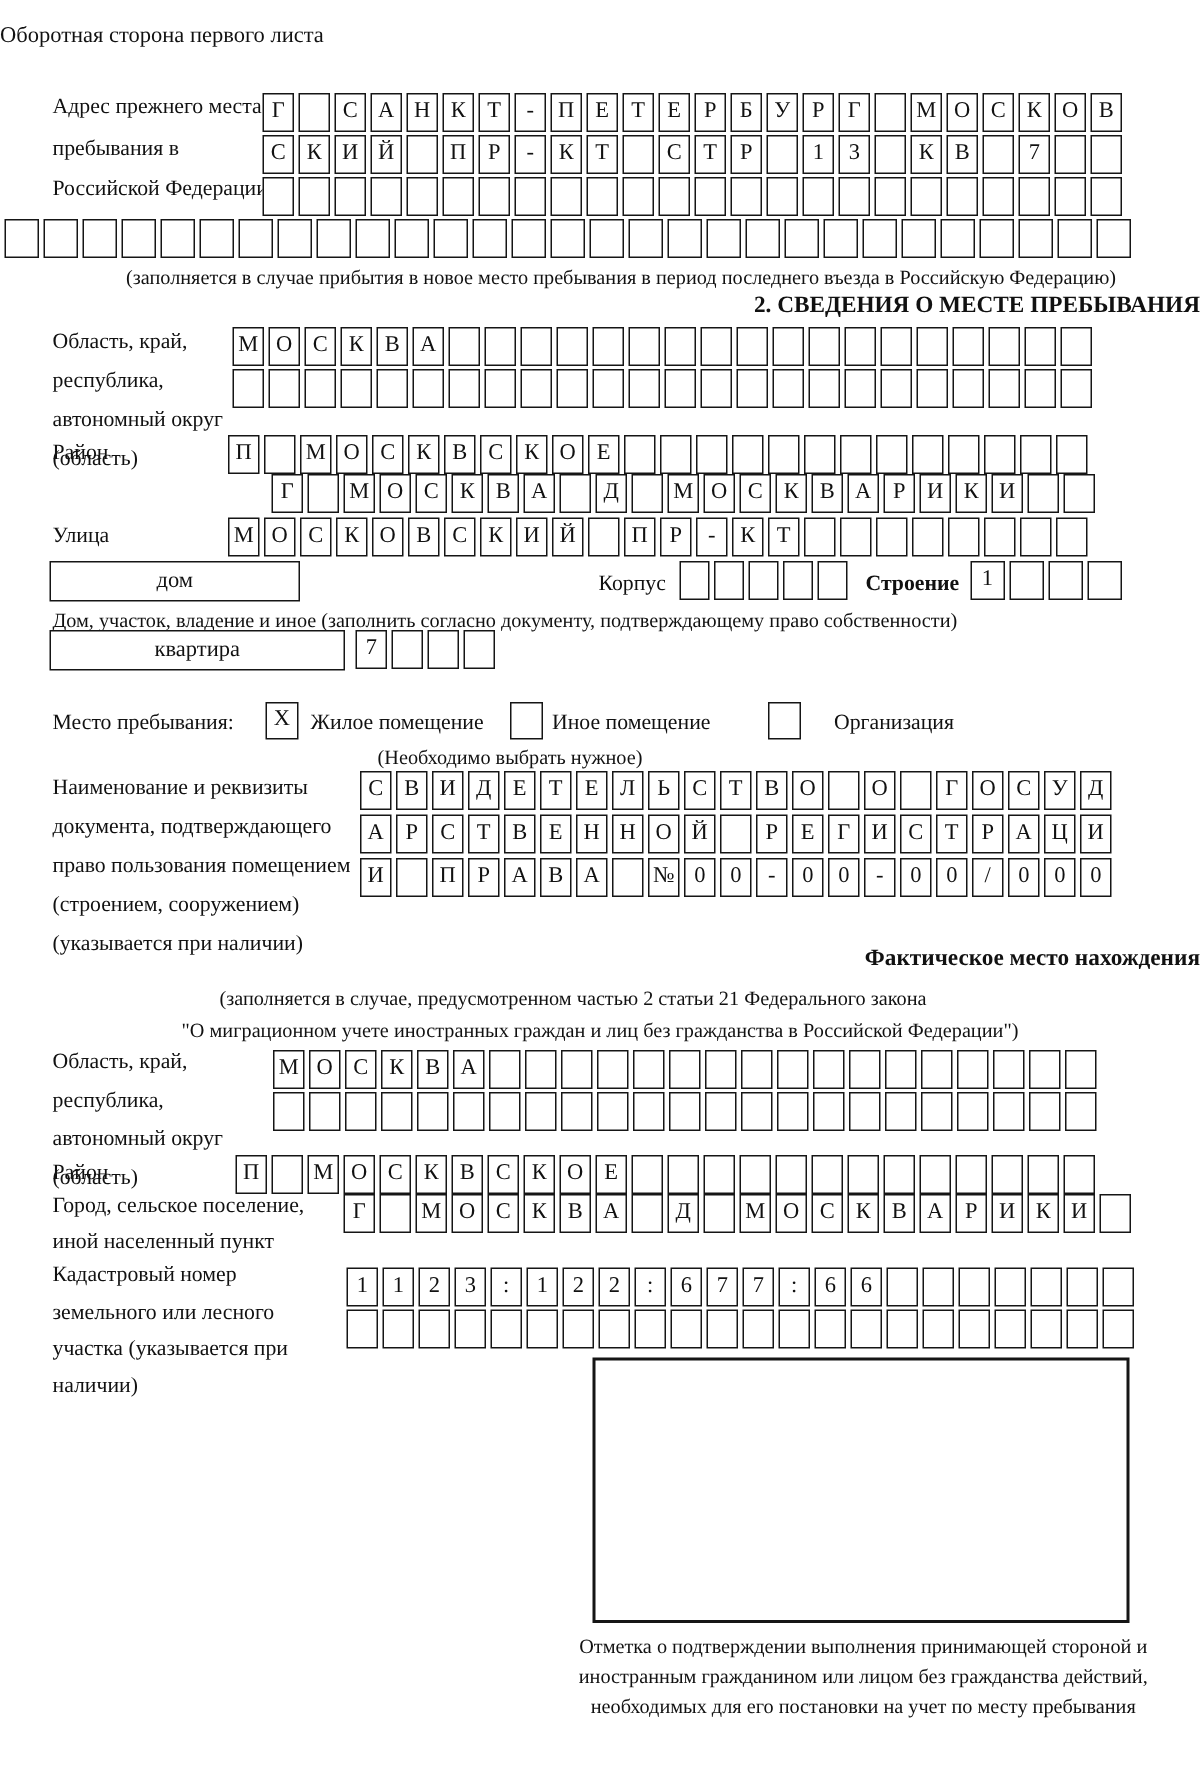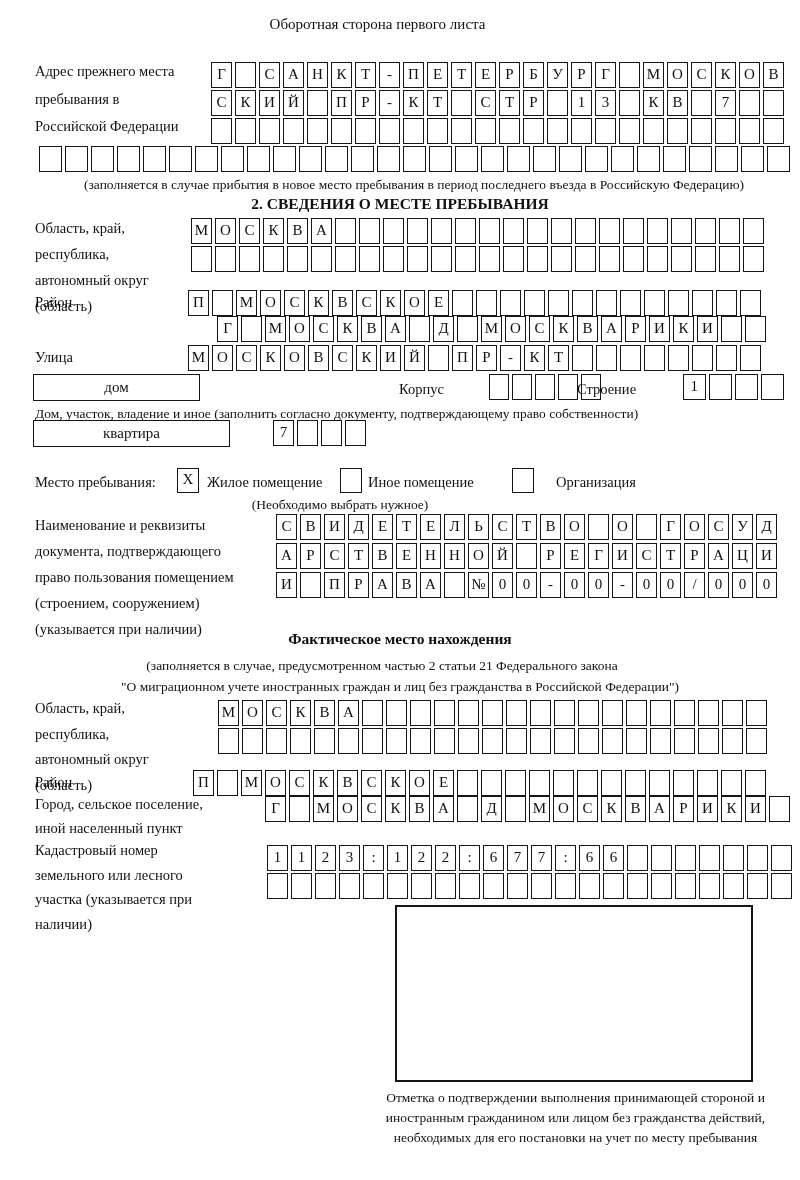--- a/index.html
+++ b/index.html
@@ -5,22 +5,22 @@
   html,body{margin:0;padding:0;background:#fff;}
   .page{
     position:relative;width:800px;height:1180px;background:#fff;
     font-family:"Liberation Serif","DejaVu Serif",serif;color:#111;overflow:hidden;
   }
   .abs{position:absolute;}
   .flabel{position:absolute;font-size:14.5px;line-height:26px;}
   .inline-label{position:absolute;font-size:14.5px;line-height:24px;white-space:nowrap;}
   .caption{position:absolute;font-size:13.5px;line-height:19px;}
   .caption.center{text-align:center;}
-  .heading{position:absolute;font-size:15.5px;font-weight:bold;text-align:center;white-space:nowrap;}
-  .cellrow{position:absolute;white-space:nowrap;font-size:0;margin-left:36px;}
+  .heading{position:absolute;font-size:15.5px;font-weight:bold;text-align:right;white-space:nowrap;}
+  .cellrow{position:absolute;white-space:nowrap;font-size:0;}
   .cell{
     display:inline-block;box-sizing:border-box;vertical-align:top;
     width:21px;height:26px;margin-right:3px;border:1.6px solid #151515;
     font-size:15px;line-height:22px;text-align:center;background:#fff;
   }
   .cellrow.wide .cell{width:22.5px;margin-right:3.5px;}
   .cellrow.narrow .cell{width:20px;height:26px;}
   .rect{
     position:absolute;box-sizing:border-box;height:27px;border:1.6px solid #151515;
     display:flex;align-items:center;justify-content:center;font-size:15px;background:#fff;
@@ -29,21 +29,21 @@
     position:absolute;box-sizing:border-box;width:22px;height:25px;border:1.6px solid #151515;
     font-size:15px;line-height:21px;text-align:center;background:#fff;
   }
   .stamp-box{position:absolute;box-sizing:border-box;border:2px solid #151515;background:#fff;}
 </style>
 </head>
 <body>
 
 <div class="page">
 
-  <div class="abs" style="left:0;top:16px;width:755px;text-align:center;font-size:15px;">Оборотная сторона первого листа</div>
+  <div class="abs" style="left:0;top:16px;width:755px;text-align:left;font-size:15px;">Оборотная сторона первого листа</div>
 
   <div class="flabel" style="left:35px;top:58px;width:145px;line-height:27.5px;">Адрес прежнего места пребывания в Российской Федерации</div>
   <div class="cellrow" style="left:175px;top:62px;"><span class="cell">Г</span><span class="cell"></span><span class="cell">С</span><span class="cell">А</span><span class="cell">Н</span><span class="cell">К</span><span class="cell">Т</span><span class="cell">-</span><span class="cell">П</span><span class="cell">Е</span><span class="cell">Т</span><span class="cell">Е</span><span class="cell">Р</span><span class="cell">Б</span><span class="cell">У</span><span class="cell">Р</span><span class="cell">Г</span><span class="cell"></span><span class="cell">М</span><span class="cell">О</span><span class="cell">С</span><span class="cell">К</span><span class="cell">О</span><span class="cell">В</span></div>
   <div class="cellrow" style="left:175px;top:90px;"><span class="cell">С</span><span class="cell">К</span><span class="cell">И</span><span class="cell">Й</span><span class="cell"></span><span class="cell">П</span><span class="cell">Р</span><span class="cell">-</span><span class="cell">К</span><span class="cell">Т</span><span class="cell"></span><span class="cell">С</span><span class="cell">Т</span><span class="cell">Р</span><span class="cell"></span><span class="cell">1</span><span class="cell">3</span><span class="cell"></span><span class="cell">К</span><span class="cell">В</span><span class="cell"></span><span class="cell">7</span><span class="cell"></span><span class="cell"></span></div>
   <div class="cellrow" style="left:175px;top:118px;"><span class="cell"></span><span class="cell"></span><span class="cell"></span><span class="cell"></span><span class="cell"></span><span class="cell"></span><span class="cell"></span><span class="cell"></span><span class="cell"></span><span class="cell"></span><span class="cell"></span><span class="cell"></span><span class="cell"></span><span class="cell"></span><span class="cell"></span><span class="cell"></span><span class="cell"></span><span class="cell"></span><span class="cell"></span><span class="cell"></span><span class="cell"></span><span class="cell"></span><span class="cell"></span><span class="cell"></span></div>
   <div class="cellrow wide" style="left:3px;top:146px;"><span class="cell"></span><span class="cell"></span><span class="cell"></span><span class="cell"></span><span class="cell"></span><span class="cell"></span><span class="cell"></span><span class="cell"></span><span class="cell"></span><span class="cell"></span><span class="cell"></span><span class="cell"></span><span class="cell"></span><span class="cell"></span><span class="cell"></span><span class="cell"></span><span class="cell"></span><span class="cell"></span><span class="cell"></span><span class="cell"></span><span class="cell"></span><span class="cell"></span><span class="cell"></span><span class="cell"></span><span class="cell"></span><span class="cell"></span><span class="cell"></span><span class="cell"></span><span class="cell"></span></div>
   <div class="caption center" style="left:0;top:175px;width:800px;margin-left:14px;">(заполняется в случае прибытия в новое место пребывания в период последнего въезда в Российскую Федерацию)</div>
 
   <div class="heading" style="left:0;top:195px;width:800px;">2. СВЕДЕНИЯ О МЕСТЕ ПРЕБЫВАНИЯ</div>
 
@@ -57,21 +57,21 @@
   <div class="cellrow" style="left:181px;top:316px;"><span class="cell">Г</span><span class="cell"></span><span class="cell">М</span><span class="cell">О</span><span class="cell">С</span><span class="cell">К</span><span class="cell">В</span><span class="cell">А</span><span class="cell"></span><span class="cell">Д</span><span class="cell"></span><span class="cell">М</span><span class="cell">О</span><span class="cell">С</span><span class="cell">К</span><span class="cell">В</span><span class="cell">А</span><span class="cell">Р</span><span class="cell">И</span><span class="cell">К</span><span class="cell">И</span><span class="cell"></span><span class="cell"></span></div>
 
   <div class="flabel" style="left:35px;top:344px;width:110px;">Улица</div>
   <div class="cellrow" style="left:152px;top:345px;"><span class="cell">М</span><span class="cell">О</span><span class="cell">С</span><span class="cell">К</span><span class="cell">О</span><span class="cell">В</span><span class="cell">С</span><span class="cell">К</span><span class="cell">И</span><span class="cell">Й</span><span class="cell"></span><span class="cell">П</span><span class="cell">Р</span><span class="cell">-</span><span class="cell">К</span><span class="cell">Т</span><span class="cell"></span><span class="cell"></span><span class="cell"></span><span class="cell"></span><span class="cell"></span><span class="cell"></span><span class="cell"></span><span class="cell"></span></div>
 
   <div class="rect" style="left:33px;top:374px;width:167px;">
     <span>дом</span>
   </div>
   <div class="inline-label" style="left:399px;top:377px;">Корпус</div>
   <div class="cellrow narrow" style="left:453px;top:374px;"><span class="cell"></span><span class="cell"></span><span class="cell"></span><span class="cell"></span><span class="cell"></span></div>
-  <div class="inline-label" style="left:577px;top:377px;">Строение</div>
+  <div class="inline-label" style="left:577px;top:377px;font-weight:bold;">Строение</div>
   <div class="cellrow wide" style="left:647px;top:374px;"><span class="cell">1</span><span class="cell"></span><span class="cell"></span><span class="cell"></span></div>
   <div class="caption" style="left:35px;top:404px;width:740px;">Дом, участок, владение и иное (заполнить согласно документу, подтверждающему право собственности)</div>
 
   <div class="rect" style="left:33px;top:420px;width:197px;">
     <span>квартира</span>
   </div>
   <div class="cellrow" style="left:237px;top:420px;"><span class="cell">7</span><span class="cell"></span><span class="cell"></span><span class="cell"></span></div>
 
   <div class="inline-label" style="left:35px;top:470px;">Место пребывания:</div>
   <div class="checkbox" style="left:177px;top:468px;">X</div>

